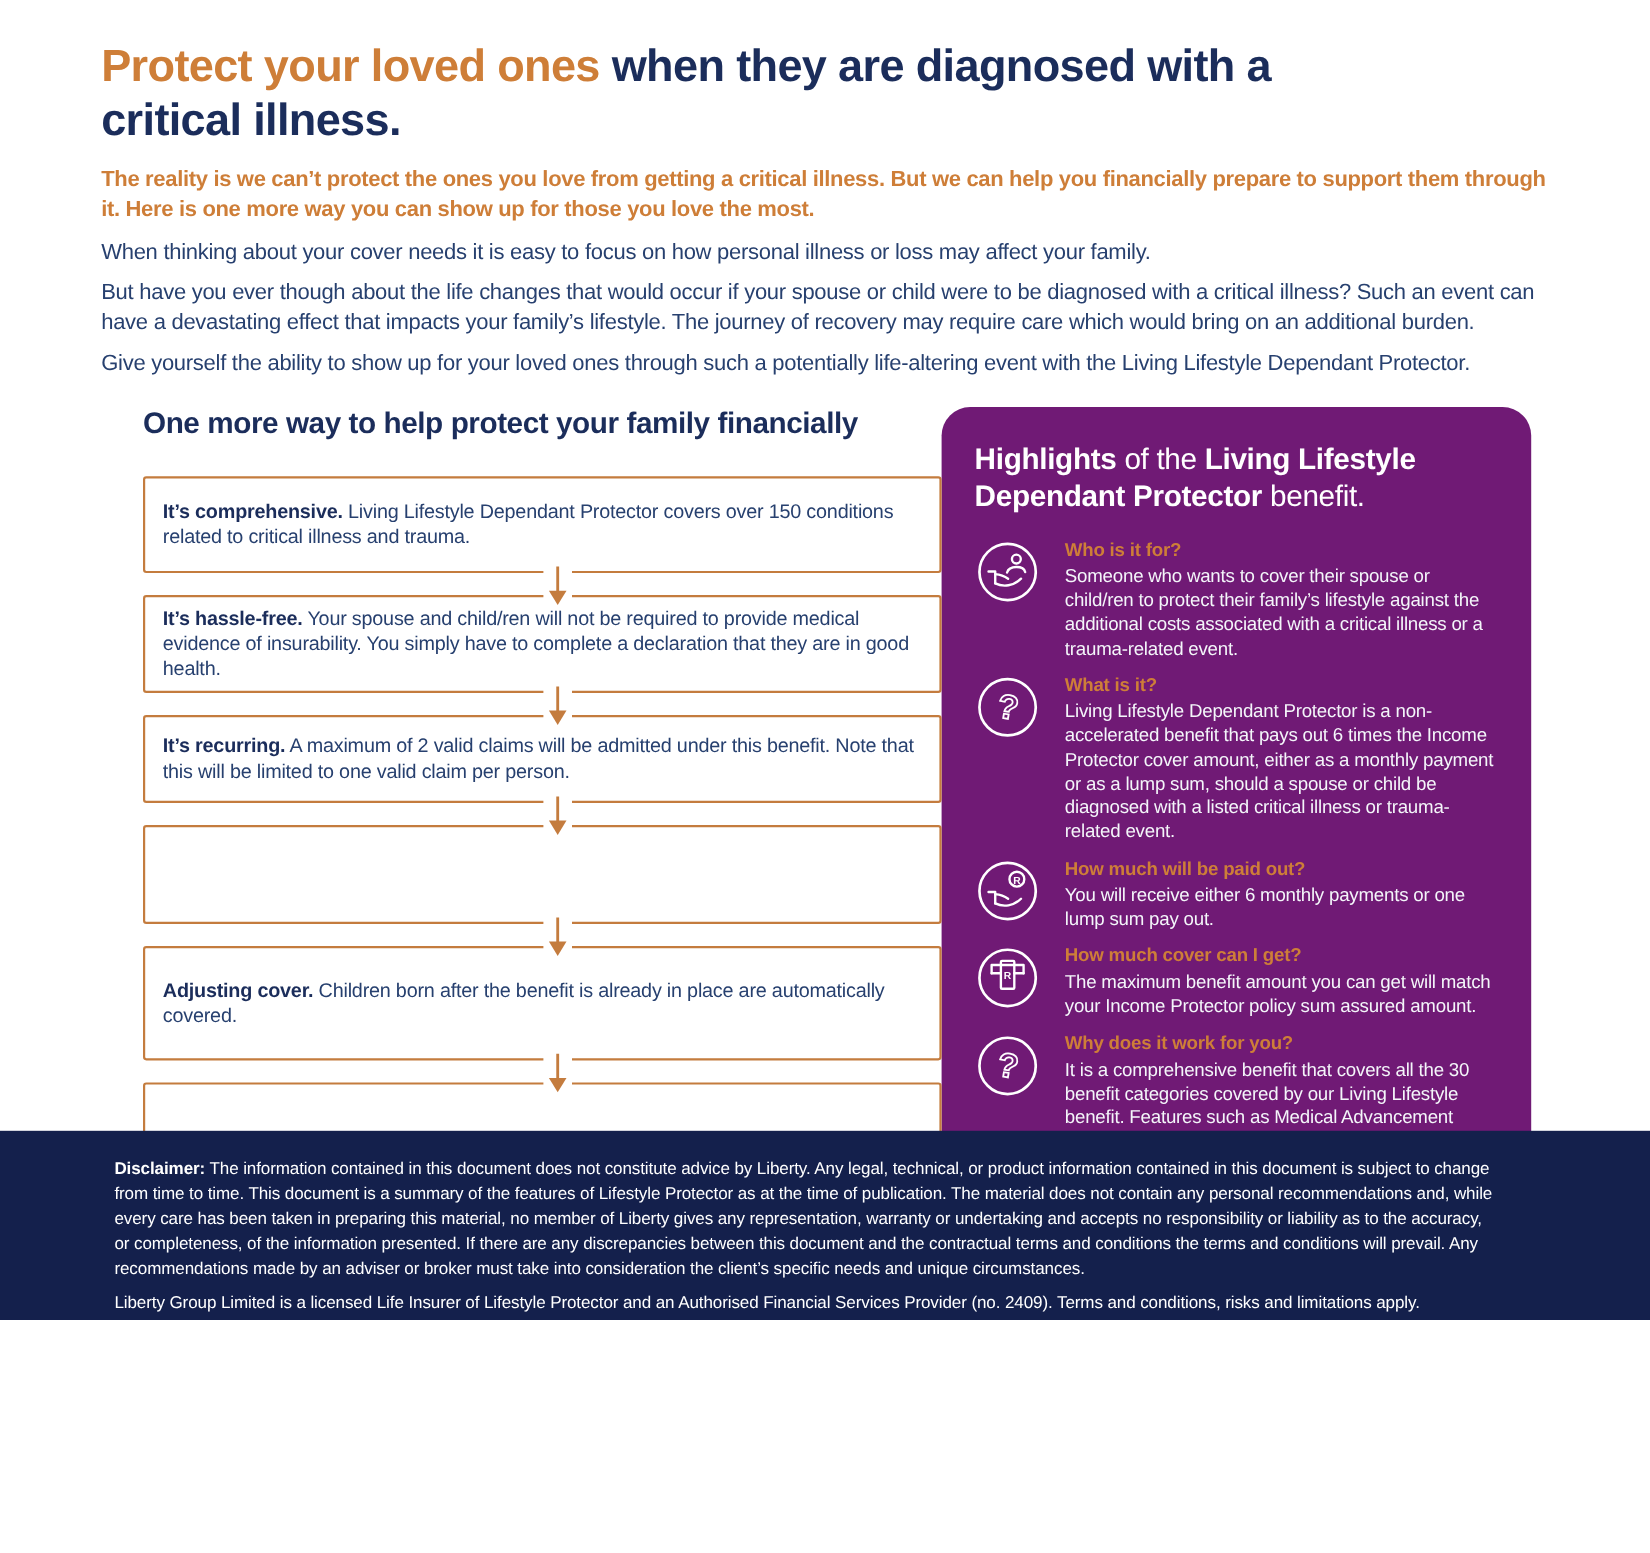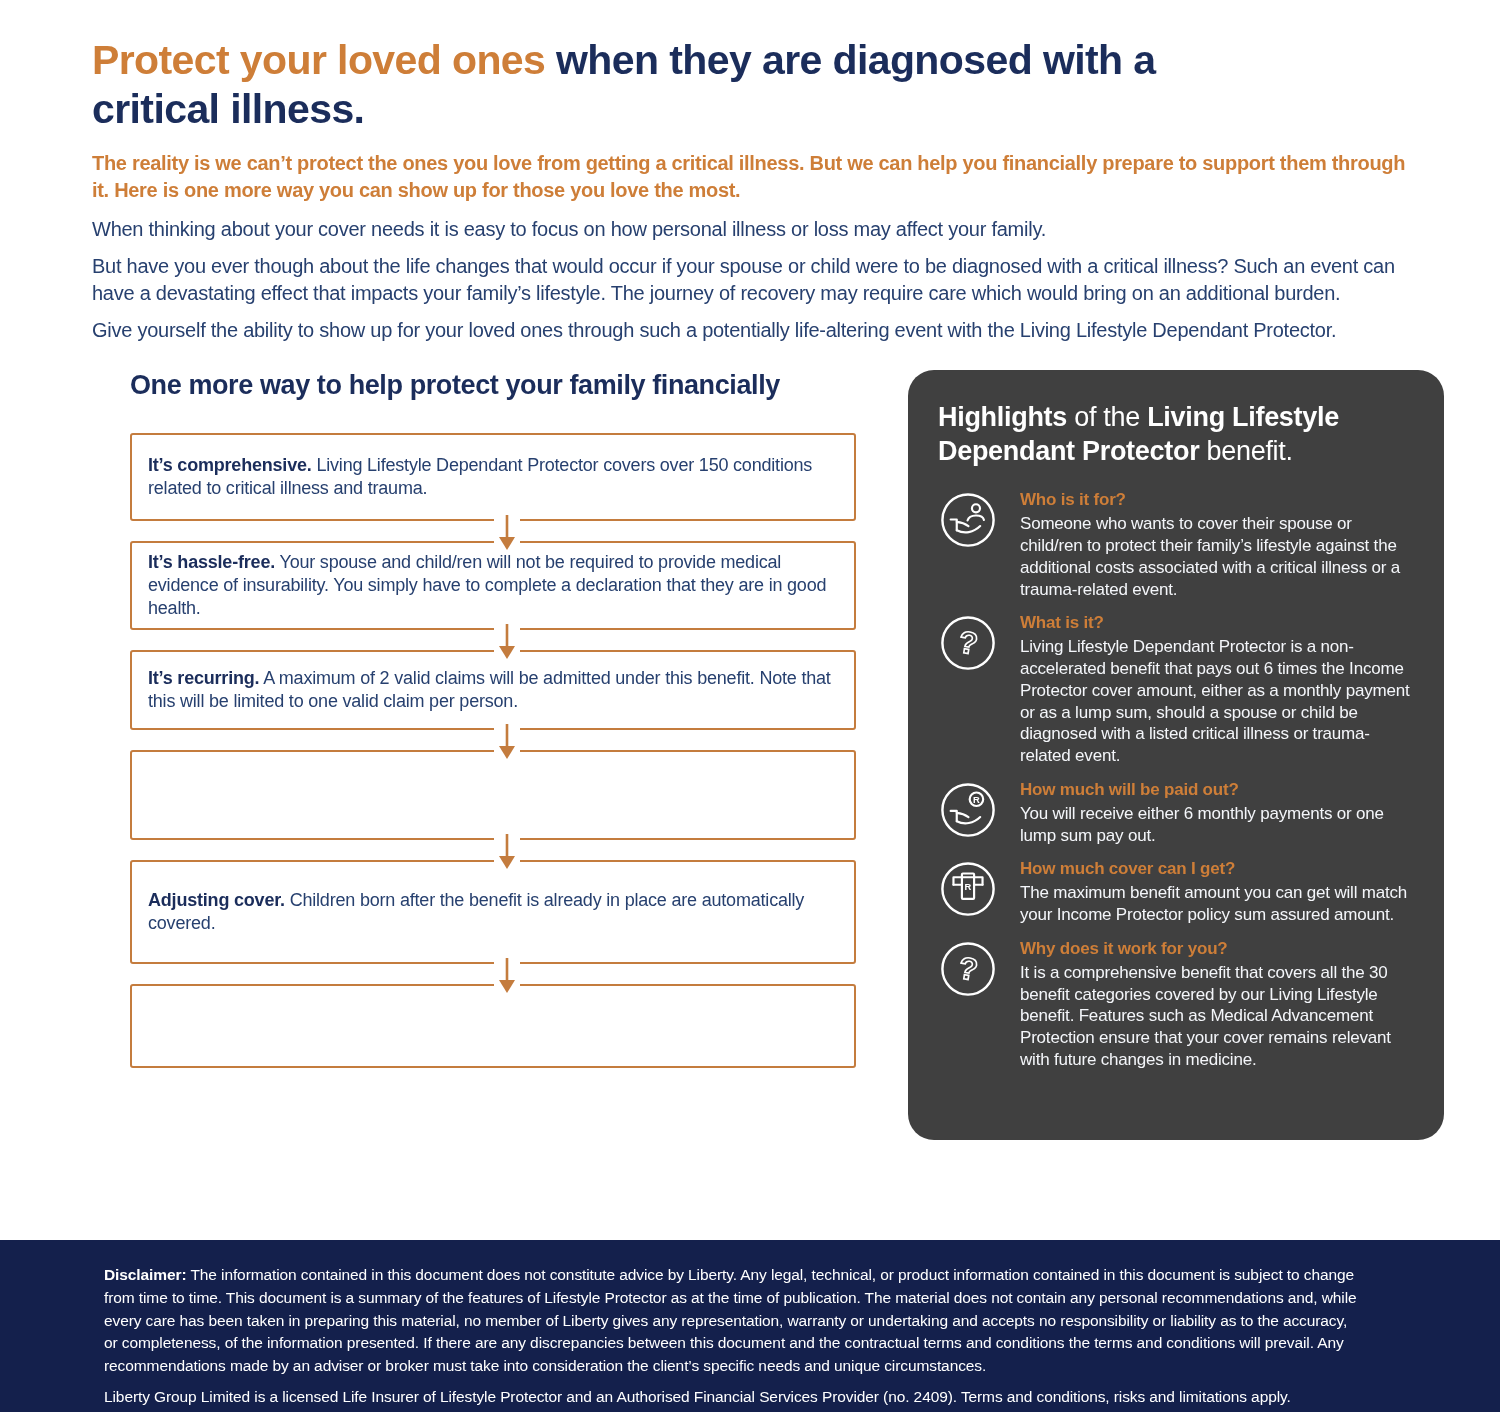--- a/index.html
+++ b/index.html
@@ -1,32 +1,32 @@
 <!DOCTYPE html>
 <html><head>
 <meta charset="utf-8">
 <style>
   * { box-sizing: border-box; }
   html,body { margin:0; padding:0; }
   body { background:#ffffff; font-family:"Liberation Sans","DejaVu Sans",sans-serif; }
-  .page { position:relative; width:1500px; height:1412px; background:#ffffff; overflow:hidden; }
+  .page { position:relative; width:1500px; height:1200px; background:#ffffff; overflow:hidden; }
   .content { padding:36px 92px 0 92px; }
 
   h1.title { font-size:41px; line-height:1.2; font-weight:700; letter-spacing:-0.6px;
              margin:0 0 16px 0; max-width:1070px; }
   .t-orange { color:#CE7E38; }
   .t-navy { color:#1B2D5B; }
 
   p.intro { color:#CE7E38; font-weight:700; font-size:20px; line-height:1.35;
             letter-spacing:-0.3px; margin:0 0 12px 0; max-width:1330px; }
   p.bodyp { color:#27406F; font-size:20px; line-height:1.35; letter-spacing:-0.25px;
             margin:0 0 10px 0; max-width:1330px; }
   p.bodyp.last { margin-bottom:0; }
 
-  .columns { display:flex; gap:52px; margin-top:26px; align-items:flex-start;padding-left:38px; }
+  .columns { display:flex; margin-top:26px; align-items:flex-start;padding-left:38px; }
   .left-col { width:726px; flex:none; }
   h2.section { font-size:27px; color:#1B2D5B; font-weight:700; letter-spacing:-0.4px;
                margin:0 0 14px 0; }
 
   .flow-box { position:relative; border:2px solid #C47C3E; border-radius:3px;
               padding:8px 16px; margin-bottom:20px; display:flex; align-items:center;
               background:#ffffff; }
   .flow-box:nth-of-type(1){ min-height:88px;margin-top:32px; }
   .flow-box:nth-of-type(2){ min-height:88px;align-items:center; }
   .flow-box:nth-of-type(3){ min-height:80px; }
@@ -34,21 +34,21 @@
   .flow-box:nth-of-type(5){ min-height:104px; }
   .flow-box:nth-of-type(6){ min-height:84px; }
   .flow-box:nth-of-type(7){ min-height:92px; margin-bottom:0; }
   .flow-box p { margin:0; font-size:18px; line-height:1.28; letter-spacing:-0.2px; color:#27406F; }
   .flow-box strong { color:#1B2D5B; }
 
   .arrow { position:absolute; top:-29px; left:52%; transform:translateX(-50%);
            width:26px; height:40px; background:#ffffff; display:flex;
            justify-content:center; align-items:flex-start; z-index:2; }
 
-  .panel { width:536px; flex:none; height:770px; background:#404040; border-radius:26px;
+  .panel { width:536px; flex:none; height:770px; background:#701a75; border-radius:26px;
            padding:30px 26px 24px 30px; color:#ffffff; }
   .panel h2 { font-size:27px; line-height:1.26; font-weight:400; letter-spacing:-0.3px;
               margin:0 0 22px 0; color:#ffffff; }
   .panel h2 b { font-weight:700; }
   .p-item { display:flex; gap:22px; margin-bottom:13px; align-items:flex-start; }
   .p-icon { width:60px; height:60px; flex:none; }
   .p-icon svg { width:60px; height:60px; display:block; }
   .p-texts { flex:1; }
   .p-q { font-size:17px; font-weight:700; color:#CE7E38; letter-spacing:-0.2px; margin:0 0 3px 0; }
   .p-a { font-size:17px; line-height:1.28; letter-spacing:-0.2px; margin:0; color:#F4F6FA; }

